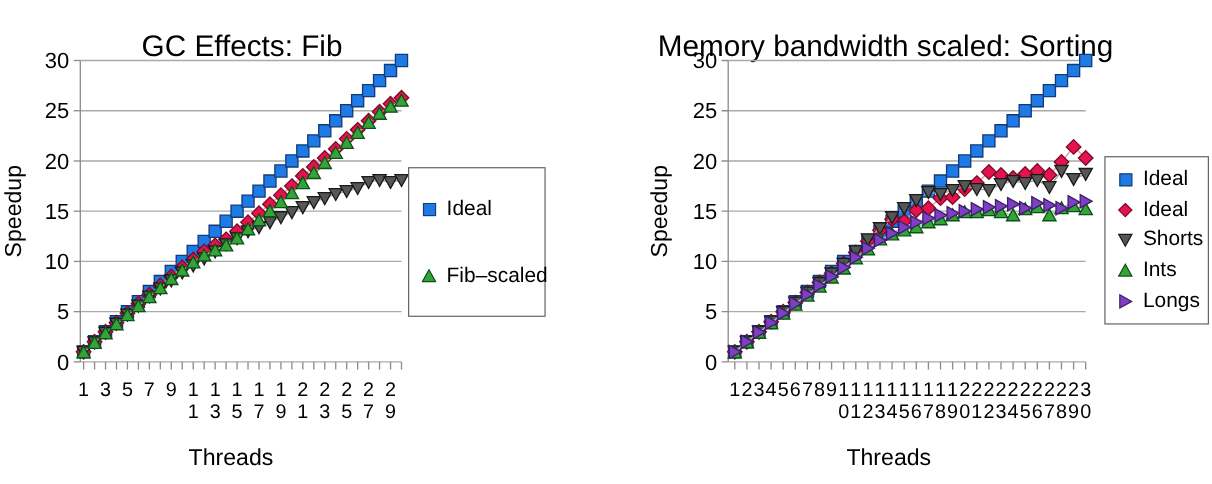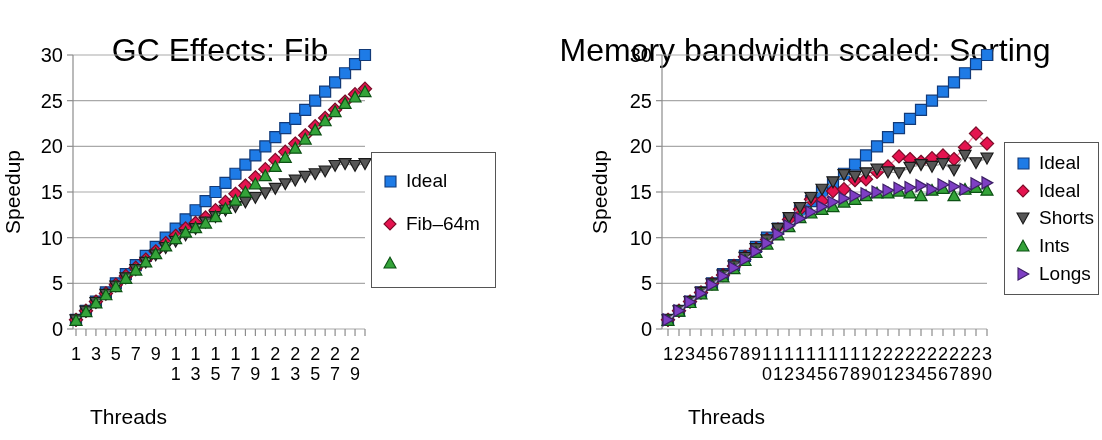--- a/index.html
+++ b/index.html
@@ -1,24 +1,24 @@
 <!DOCTYPE html>
 <html><head>
 <meta charset="utf-8">
 <style>
   html,body{margin:0;padding:0;background:#ffffff;}
   body{font-family:"Liberation Sans", sans-serif; color:#000;}
   .page{position:relative;width:1102px;height:440px;background:#fff;overflow:hidden;}
-  .chart-title{position:absolute;font-size:32px;font-weight:400;text-align:center;letter-spacing:0;}
+  .chart-title{position:absolute;font-size:27px;font-weight:400;text-align:center;letter-spacing:0;}
   .t0{left:30px;top:5px;width:380px;}
   .t1{left:545px;top:5px;width:520px;}
   .ylab{position:absolute;width:150px;height:26px;font-size:21px;text-align:center;transform:rotate(-90deg);}
   .l0{left:-61px;top:179px;}
   .l1{left:526px;top:179px;}
-  .xlab{position:absolute;width:240px;font-size:21px;}
+  .xlab{position:absolute;width:240px;font-size:21px;text-align:center;}
   .x0{left:90px;top:405px;}
   .x1{left:688px;top:405px;}
   svg.plot{position:absolute;top:0;width:551px;height:440px;}
   #plot0{left:0;}
   #plot1{left:551px;}
   .legend{position:absolute;border:1px solid #555;background:#fff;display:flex;flex-direction:column;justify-content:space-around;box-sizing:border-box;padding:6px 6px 6px 11px;}
   .lg0{left:371px;top:152px;width:125px;height:136px;}
   .lg1{left:1004px;top:142px;width:95px;height:153px;}
   .li{display:flex;align-items:center;gap:9px;}
   .sw{width:14px;height:14px;display:inline-block;flex:0 0 14px;}
@@ -253,28 +253,23 @@
     <div class="xlab x0">Threads</div>
     <div class="legend lg0">
       <div class="li">
         <span class="sw"><svg width="14" height="14" viewBox="-7 -7 14 14">
               <path d="M-5,-5h11v11h-11Z" fill="#1e7be6" stroke="#123a78" stroke-width="1.1"></path>
             </svg></span>
         <span class="lt">Ideal</span>
       </div>
       <div class="li">
         <span class="sw"><svg width="14" height="14" viewBox="-7 -7 14 14">
-              <path d="M0,-6L6,0L0,6L-6,0Z" fill="#e4134f" stroke="#7a0c28" stroke-width="1.1"></path>
-            </svg></span>
-        <span class="lt">Fib–64m</span>
-      </div>
-      <div class="li">
-        <span class="sw"><svg width="14" height="14" viewBox="-7 -7 14 14">
               <path d="M-6,5L6,5L0,-5.8Z" fill="#34a339" stroke="#0c5214" stroke-width="1.1"></path>
             </svg></span>
+        <span class="lt">Fib–scaled</span>
       </div>
     </div>
   </section>
 
   <section>
     <h2 class="chart-title t1">Memory bandwidth scaled: Sorting</h2>
     <div class="ylab l1">Speedup</div>
     <svg id="plot1" class="plot" viewBox="0 0 551 440">
         <g>
           <line x1="111" y1="329" x2="436" y2="329" stroke="#a9a9a9" stroke-width="1.2"></line>

